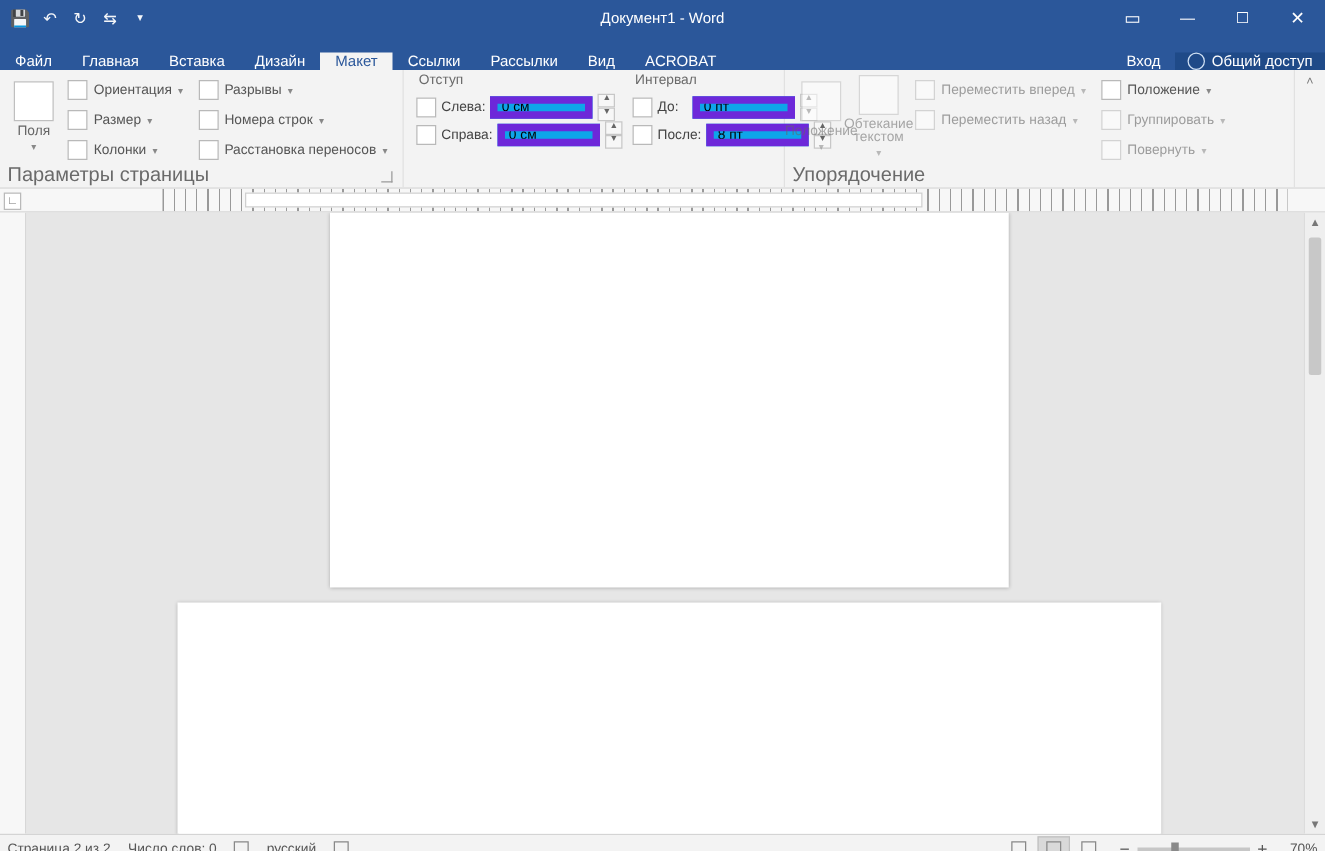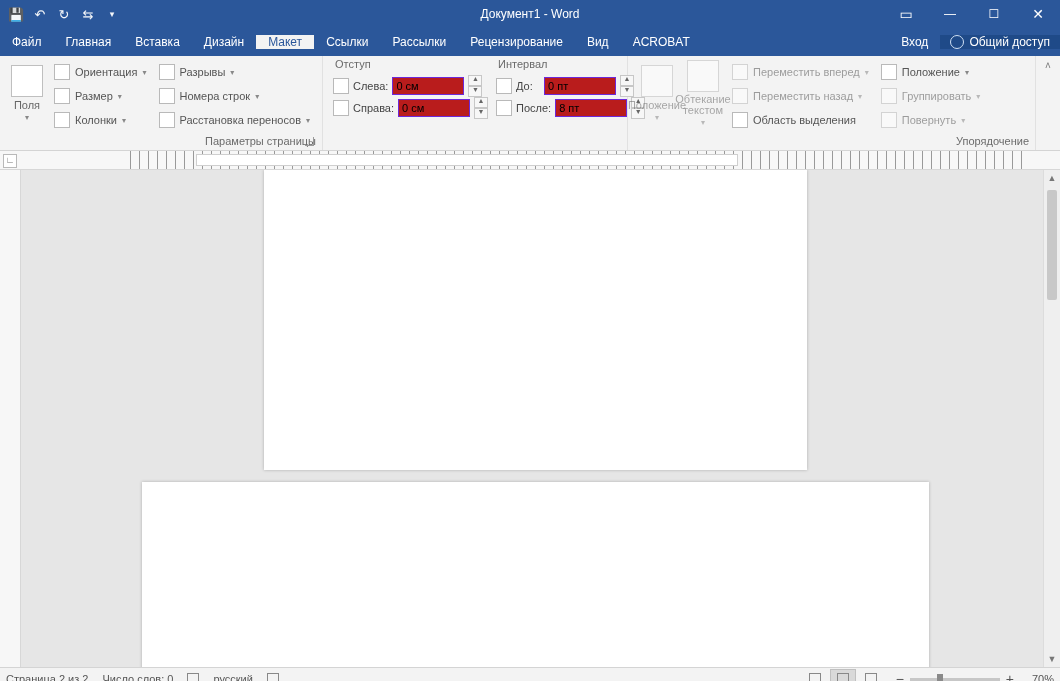--- a/index.html
+++ b/index.html
@@ -2,46 +2,46 @@
 <html><head>
 <meta charset="utf-8">
 <style>
   html,body{margin:0;padding:0;font-family:"Segoe UI",Arial,sans-serif;font-size:12px;color:#444;background:#e6e6e6;width:1060px;height:681px;overflow:hidden}
   .titlebar{background:#2b579a;height:28px;display:flex;align-items:center;color:#fff;position:relative}
   .qat{display:flex;align-items:center;gap:8px;padding-left:8px}
   .qat .ico{width:16px;height:16px;display:flex;align-items:center;justify-content:center;opacity:.95;font-size:13px}
   .title{position:absolute;left:50%;transform:translateX(-50%);font-size:12px}
   .winbtns{margin-left:auto;display:flex}
   .winbtns div{width:44px;height:28px;display:flex;align-items:center;justify-content:center;font-size:12px}
-  .tabbar{background:#2b579a;height:28px;display:flex;align-items:center;color:#fff;font-size:12px}
+  .tabbar{background:#2b579a;height:28px;display:flex;align-items:flex-end;color:#fff;font-size:12px}
   .tab{padding:0 12px;display:flex;align-items:center;cursor:pointer}
   .tab.active{background:#f3f3f3;color:#2b579a}
   .tab.tell{opacity:.9}
   .tab.tell::before{content:"💡";margin-right:4px;font-size:11px}
   .spacer{flex:1}
   .share{background:#1f4a88;padding:0 10px;display:flex;align-items:center;gap:5px}
   .share::before{content:"";width:12px;height:12px;border:1px solid #cfe0f4;border-radius:50%}
   .ribbon{background:#f3f3f3;border-bottom:1px solid #d4d4d4;height:94px;display:flex;font-size:11px}
   .grp{border-right:1px solid #e1e1e1;display:flex;flex-direction:column;padding:2px 6px 0}
   .grp-body{flex:1;display:flex;align-items:flex-start}
-  .grp-label{text-align:right;color:#6a6a6a;font-size:11px;height:16px;line-height:14px;position:relative}
+  .grp-label{text-align:left;color:#6a6a6a;font-size:16px;height:16px;line-height:14px;position:relative}
   .grp-label.dlg::after{content:"";position:absolute;right:2px;top:3px;width:8px;height:8px;border:1px solid #9a9a9a;border-top:none;border-left:none}
   .big{display:flex;flex-direction:column;align-items:center;justify-content:center;width:46px;height:70px;gap:2px;color:#666}
   .big .bicon{width:30px;height:30px;border:1px solid #bfbfbf;background:#fff}
   .big .cv{font-size:8px;color:#888}
   .big.disabled{opacity:.55}
   .col{display:flex;flex-direction:column;gap:2px;padding:3px 4px}
   .btn{display:flex;align-items:center;gap:5px;padding:1px 2px;height:20px;white-space:nowrap;color:#555}
   .btn.disabled{opacity:.55}
   .sicon{width:16px;height:16px;flex:0 0 16px;display:inline-block;background:#fff;border:1px solid #b9b9b9;box-sizing:border-box}
   .cv{font-size:8px;color:#888}
   .hdr{color:#6a6a6a;padding:0 0 2px 2px;height:14px}
   .spin{display:flex;align-items:center;gap:4px;height:20px}
   .spin .lbl{min-width:44px;display:flex;align-items:center;gap:4px}
-  .spin input{width:72px;height:18px;border:1px solid #6d28d9;background:#b91c1c;font-size:11px;padding:0 3px;box-sizing:border-box}
+  .spin input{width:82px;height:18px;border:6px solid #6d28d9;background:#0ea5e9;font-size:11px;padding:0 3px;box-sizing:border-box}
   .spinbtns{display:flex;flex-direction:column;width:14px}
   .spinbtns div{height:9px;border:1px solid #c7c7c7;background:#f7f7f7;font-size:7px;line-height:6px;text-align:center;color:#666}
   .ruler-h{height:18px;background:#f7f7f7;border-bottom:1px solid #d7d7d7;position:relative;overflow:hidden;font-size:9px;color:#777}
   .ruler-h .tab-l{position:absolute;left:3px;top:3px;width:12px;height:12px;border:1px solid #b9b9b9;background:#fff;font-size:9px;text-align:center;line-height:11px}
   .ruler-h .rscale{position:absolute;left:130px;right:30px;top:0;height:18px;background:repeating-linear-gradient(to right,#999 0 1px,transparent 1px 9px)}
   .ruler-h .rwhite{position:absolute;left:196px;width:540px;top:3px;height:10px;background:#fff;border:1px solid #cfcfcf}
   .canvas{position:relative;height:497px;background:#e6e6e6;overflow:hidden}
   .ruler-v{position:absolute;left:0;top:0;bottom:0;width:20px;background:#f7f7f7;border-right:1px solid #d7d7d7}
   .page{position:absolute;background:#fff;box-shadow:0 0 3px rgba(0,0,0,.25)}
   .page1{left:264px;top:0;width:543px;height:300px}
@@ -80,21 +80,20 @@
 </div>
 
 <div class="tabbar">
   <div class="tab">Файл</div>
   <div class="tab">Главная</div>
   <div class="tab">Вставка</div>
   <div class="tab">Дизайн</div>
   <div class="tab active">Макет</div>
   <div class="tab">Ссылки</div>
   <div class="tab">Рассылки</div>
-  <div class="tab">Рецензирование</div>
   <div class="tab">Вид</div>
   <div class="tab">ACROBAT</div>
   <div class="spacer"></div>
   <div class="tab">Вход</div>
   <div class="share">
       <span>Общий доступ</span>
     </div>
 </div>
 
 <div class="ribbon">
@@ -215,24 +214,20 @@
         <div class="btn disabled">
             <span class="sicon"></span>
             <span>Переместить вперед</span>
             <span class="cv">▾</span>
           </div>
         <div class="btn disabled">
             <span class="sicon"></span>
             <span>Переместить назад</span>
             <span class="cv">▾</span>
           </div>
-        <div class="btn">
-            <span class="sicon"></span>
-            <span>Область выделения</span>
-          </div>
       </div>
       <div class="col">
         <div class="btn">
             <span class="sicon"></span>
             <span>Положение</span>
             <span class="cv">▾</span>
           </div>
         <div class="btn disabled">
             <span class="sicon"></span>
             <span>Группировать</span>

